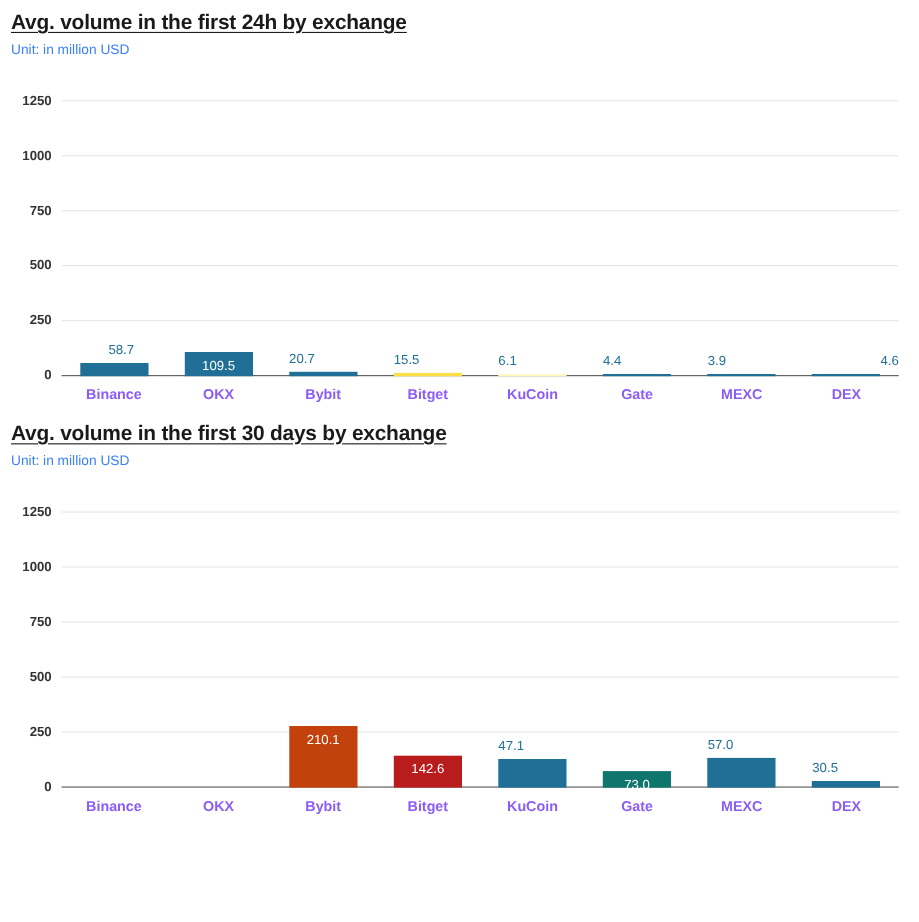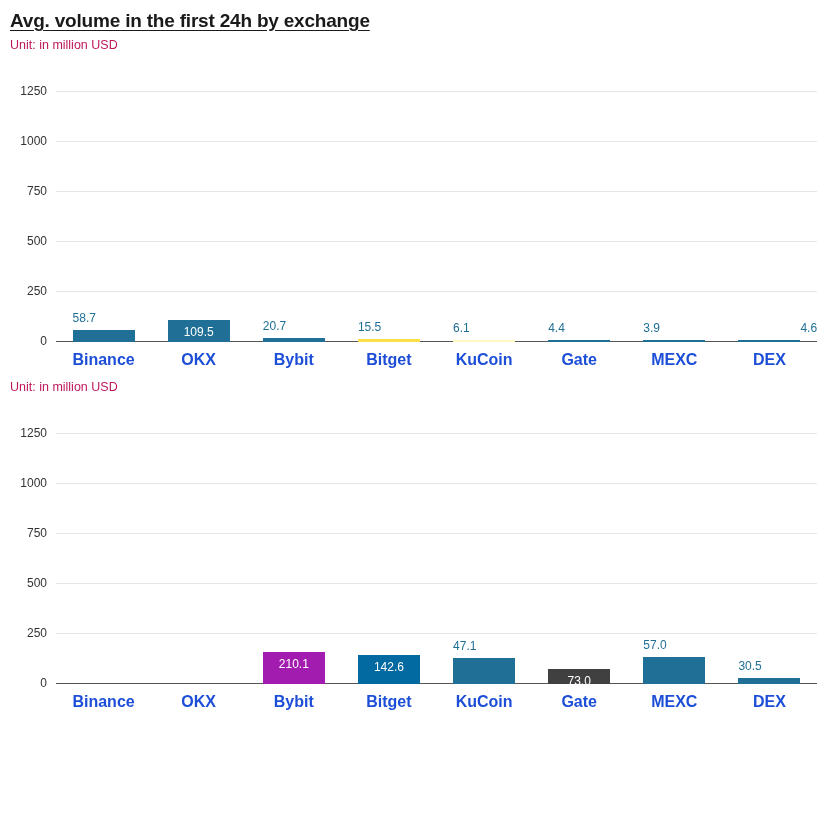--- a/index.html
+++ b/index.html
@@ -21,21 +21,21 @@
     font-weight: bold;
     color: #1a1a1a;
     text-decoration: underline;
     text-underline-offset: 3px;
     margin: 0;
     padding: 10px 0 0 10px;
     letter-spacing: -0.2px;
   }
   .chart-subtitle {
     font-size: 12.5px;
-    color: #be185d;
+    color: #3b82f6;
     margin: 0;
     padding: 6px 16px 0 10px;
   }
   .plot-wrap {
     position: relative;
     margin-top: 12px;
     height: 310px;
   }
   .plot-area {
     position: absolute;
@@ -53,21 +53,21 @@
   .gridline.axis0 {
     background: #555555;
     height: 1px;
   }
   .ytick {
     position: absolute;
     right: 100%;
     margin-right: 9px;
     transform: translateY(-50%);
     font-size: 12px;
-    font-weight: normal;
+    font-weight: bold;
     color: #333333;
     white-space: nowrap;
     text-align: right;
   }
   .bars {
     position: absolute;
     left: 0; right: 0; bottom: 0; top: 0;
     display: flex;
     align-items: flex-end;
     justify-content: space-around;
@@ -100,23 +100,23 @@
     left: 0; right: 0;
     text-align: center;
     font-size: 12px;
     color: #ffffff;
     white-space: nowrap;
   }
   .xtick {
     position: absolute;
     top: 100%;
     margin-top: 9px;
-    font-size: 16px;
+    font-size: 13px;
     font-weight: bold;
-    color: #1d4ed8;
+    color: #8b5cf6;
     white-space: nowrap;
   }
 </style>
 </head>
 <body>
 
 <div class="page">
 
   <div class="chart-block">
     <h1 class="chart-title">Avg. volume in the first 24h by exchange</h1>
@@ -136,21 +136,21 @@
             <span class="ytick">750</span>
           </div>
           <div class="gridline" style="bottom: 74.0741%;">
             <span class="ytick">1000</span>
           </div>
           <div class="gridline" style="bottom: 92.5926%;">
             <span class="ytick">1250</span>
           </div>
           <div class="bars">
             <div class="bar-slot">
-              <div class="bar" style="height: 11.74px; background: rgb(31, 111, 150);">
+              <div class="bar" style="height: 11.74px; background: rgb(31, 111, 150); padding-left: 26px;">
                 <span class="bar-label-out">58.7</span>
               </div>
               <span class="xtick">Binance</span>
             </div>
             <div class="bar-slot">
               <div class="bar" style="height: 21.9px; background: rgb(31, 111, 150);">
                 <span class="bar-label-in">109.5</span>
               </div>
               <span class="xtick">OKX</span>
             </div>
@@ -189,20 +189,21 @@
                 <span class="bar-label-out">4.6</span>
               </div>
               <span class="xtick">DEX</span>
             </div>
           </div>
         </div>
     </div>
   </div>
 
   <div class="chart-block">
+    <h1 class="chart-title">Avg. volume in the first 30 days by exchange</h1>
     <p class="chart-subtitle">Unit: in million USD</p>
     <div class="plot-wrap">
       <div class="plot-area" id="plot1">
           <div class="gridline axis0" style="bottom: 0%;">
             <span class="ytick">0</span>
           </div>
           <div class="gridline" style="bottom: 18.5185%;">
             <span class="ytick">250</span>
           </div>
           <div class="gridline" style="bottom: 37.037%;">
@@ -218,39 +219,39 @@
             <span class="ytick">1250</span>
           </div>
           <div class="bars">
             <div class="bar-slot">
               <span class="xtick">Binance</span>
             </div>
             <div class="bar-slot">
               <span class="xtick">OKX</span>
             </div>
             <div class="bar-slot">
-              <div class="bar" style="height: 32px; background: #a21caf;">
+              <div class="bar" style="height: 56px; background: #c2410c;">
                 <span class="bar-label-in">210.1</span>
               </div>
               <span class="xtick">Bybit</span>
             </div>
             <div class="bar-slot">
-              <div class="bar" style="height: 28.52px; background: #0369a1;">
+              <div class="bar" style="height: 28.52px; background: #b91c1c;">
                 <span class="bar-label-in">142.6</span>
               </div>
               <span class="xtick">Bitget</span>
             </div>
             <div class="bar-slot">
               <div class="bar" style="height: 26px; background: rgb(31, 111, 150);">
                 <span class="bar-label-out">47.1</span>
               </div>
               <span class="xtick">KuCoin</span>
             </div>
             <div class="bar-slot">
-              <div class="bar" style="height: 14.6px; background: #404040;">
+              <div class="bar" style="height: 14.6px; background: #0f766e;">
                 <span class="bar-label-in">73.0</span>
               </div>
               <span class="xtick">Gate</span>
             </div>
             <div class="bar-slot">
               <div class="bar" style="height: 27px; background: rgb(31, 111, 150);">
                 <span class="bar-label-out">57.0</span>
               </div>
               <span class="xtick">MEXC</span>
             </div>

